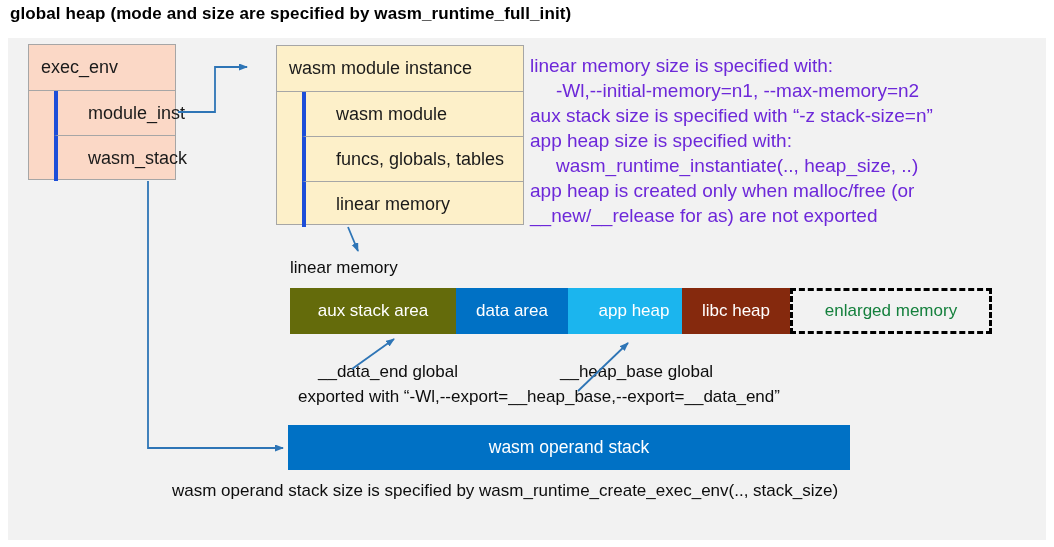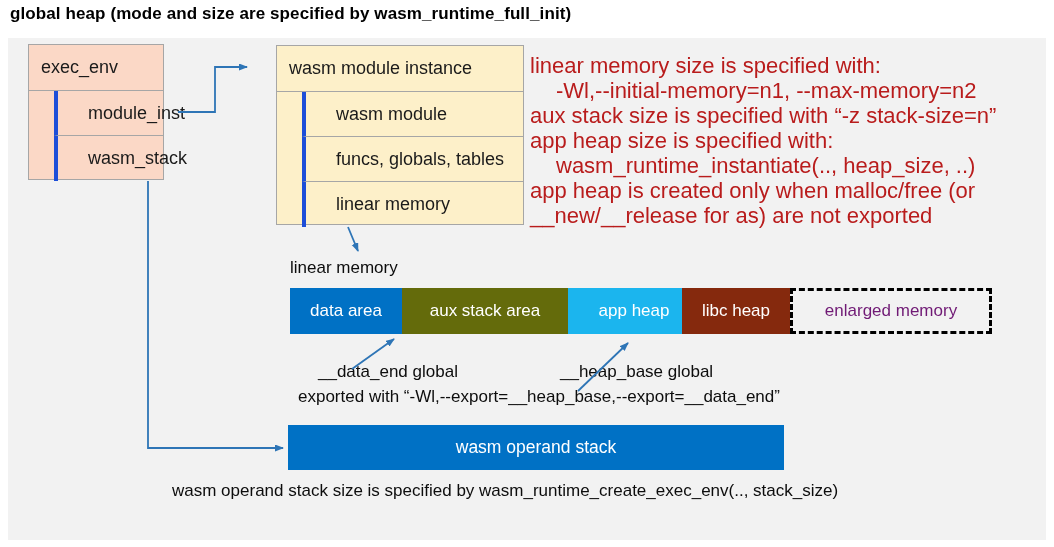--- a/index.html
+++ b/index.html
@@ -16,46 +16,46 @@
   .panel { position:absolute; left:8px; top:38px; width:1038px; height:502px; }
 
   
   .box { position:absolute; border:1px solid #a6a6a6; box-sizing:border-box; font-size:18px; color:#1a1a1a; }
   .box-header { height:45px; display:flex; align-items:center; padding-left:12px; border-bottom:1px solid #a6a6a6; }
   .box-body { margin-left:25px; }
   .sub-row { height:45px; display:flex; align-items:center; padding-left:30px;
              border-left:4px solid #1d4ed8; border-bottom:1px solid #a6a6a6; box-sizing:border-box; }
   .sub-row:last-child { border-bottom:none; }
 
-  .exec-env { left:28px; top:44px; width:136px; height:136px; }
+  .exec-env { left:28px; top:44px; width:148px; height:136px; }
   .mod-inst { left:250px; top:45px; width:248px; height:180px;margin-left:26px; }
 
   
-  .notes-right { position:absolute; left:530px; top:53px; font-size:22px; line-height:25px; color:#b91c1c; }
+  .notes-right { position:absolute; left:530px; top:53px; font-size:19px; line-height:25px; color:#6d28d9; }
   .notes-right .line { display:block; white-space:nowrap; }
   .notes-right .indent { padding-left:26px; }
 
   
   .lm-label { position:absolute; left:290px; top:258px; font-size:17px; color:#0d0d0d; }
   .mem-bar { position:absolute; left:290px; top:288px; height:46px; display:flex; }
   .seg { height:46px; display:flex; align-items:center; justify-content:center;
          font-size:17px; color:#ffffff; box-sizing:border-box; white-space:nowrap; }
   .seg-data { width:112px; }
   .seg-aux  { width:166px; }
   .seg-heap { width:114px; }
   .seg-libc { width:108px; }
   .seg-enlarged { width:202px; border:3px dashed #000; background:transparent; }
 
   .ann { position:absolute; font-size:17px; color:#0d0d0d; white-space:nowrap; }
   .ann-data-end  { left:318px; top:362px; }
   .ann-heap-base { left:560px; top:362px; }
   .ann-export    { left:298px; top:387px; }
 
   
-  .op-bar { position:absolute; left:288px; top:425px; width:496px; height:45px;
+  .op-bar { position:absolute; left:288px; top:425px; width:562px; height:45px;
             display:flex; align-items:center; justify-content:center;
             font-size:17.5px; color:#ffffff; }
 
   .notes-bottom { position:absolute; left:172px; top:478px; font-size:17px; line-height:25px; color:#0d0d0d; }
   .notes-bottom .line { display:block; white-space:nowrap; }
 
   svg.overlay { position:absolute; left:0; top:0; width:1054px; height:547px; pointer-events:none; }
 </style>
 </head>
 <body>
@@ -88,25 +88,25 @@
     <span class="line indent">-Wl,--initial-memory=n1, --max-memory=n2</span>
     <span class="line">aux stack size is specified with “-z stack-size=n”</span>
     <span class="line">app heap size is specified with:</span>
     <span class="line indent">wasm_runtime_instantiate(.., heap_size, ..)</span>
     <span class="line">app heap is created only when malloc/free (or</span>
     <span class="line">__new/__release for as) are not exported</span>
   </div>
 
   <div class="lm-label">linear memory</div>
   <div class="mem-bar">
+    <div class="seg seg-aux" style="background: rgb(100, 107, 11); color: rgb(255, 255, 255);">aux stack area</div>
     <div class="seg seg-data" style="background: rgb(0, 113, 197); color: rgb(255, 255, 255);">data area</div>
-    <div class="seg seg-aux" style="background: rgb(100, 107, 11); color: rgb(255, 255, 255);">aux stack area</div>
     <div class="seg seg-heap" style="background: rgb(27, 181, 238); color: rgb(255, 255, 255); padding-left: 18px;">app heap</div>
     <div class="seg seg-libc" style="background: rgb(133, 41, 13); color: rgb(255, 255, 255);">libc heap</div>
-    <div class="seg seg-enlarged" style="color: #701a75;">enlarged memory</div>
+    <div class="seg seg-enlarged" style="color: #15803d;">enlarged memory</div>
   </div>
 
   <div class="ann ann-data-end">__data_end global</div>
   <div class="ann ann-heap-base">__heap_base global</div>
   <div class="ann ann-export">exported with “-Wl,--export=__heap_base,--export=__data_end”</div>
 
   <div class="op-bar" style="background: rgb(0, 113, 197);">wasm operand stack</div>
 
   <div class="notes-bottom">
     <span class="line">wasm operand stack size is specified by wasm_runtime_create_exec_env(.., stack_size)</span>

